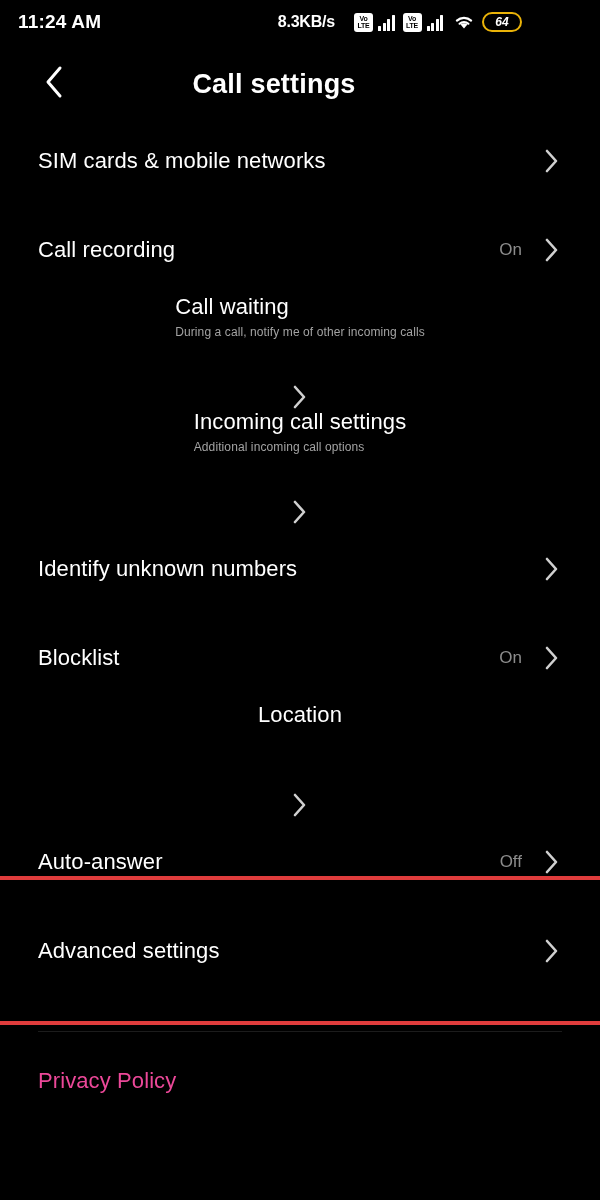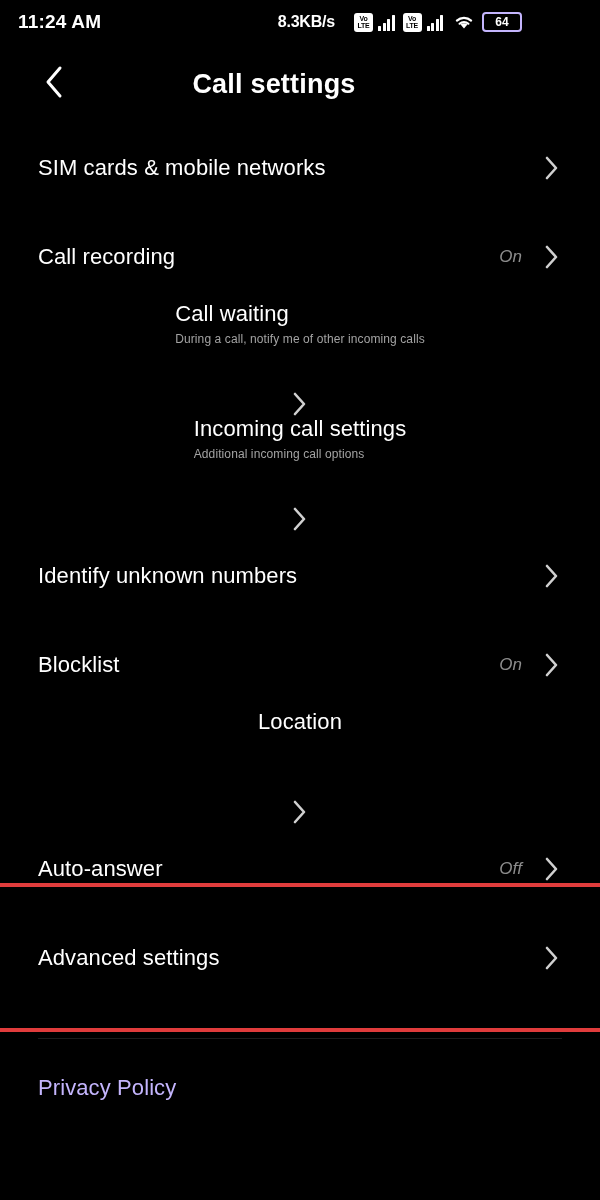--- a/index.html
+++ b/index.html
@@ -32,65 +32,66 @@
   .bars i { display:block; width:3px; background:#fff; border-radius:.5px; }
   .bars i:nth-child(1){ height:5px; }
   .bars i:nth-child(2){ height:8px; }
   .bars i:nth-child(3){ height:12px; }
   .bars i:nth-child(4){ height:16px; }
 
   .wifi { width:22px; height:18px; position:relative; margin:0 3px 0 2px; }
   .wifi svg { display:block; }
 
   .battery {
-    min-width:40px; height:20px; border:2px solid #c4b5fd; border-radius:4px;
+    min-width:40px; height:20px; border:2px solid #eab308; border-radius:10px;
     display:flex; align-items:center; justify-content:center;
     padding:0 6px;
+    font-style:italic;
   }
   .battery span { color:#fff; font-size:12px; font-weight:bold; line-height:1; }
 
   
   .appbar { position:absolute; top:44px; left:0; width:548px; height:80px; }
   .back-btn {
     position:absolute; left:30px; top:50%; transform:translateY(-50%);
     width:48px; height:48px; display:flex; align-items:center; justify-content:center;
     cursor:pointer;
   }
   .page-title {
     position:absolute; left:0; right:0; top:50%; transform:translateY(-50%);
     text-align:center; color:#fff; font-size:27px; font-weight:bold;
     letter-spacing:.2px;
   }
 
   
-  .list { position:absolute; top:123px; left:0; width:600px; }
+  .list { position:absolute; top:116px; left:0; width:600px; }
   .row {
     position:relative; height:89px; padding:0 38px;
     display:flex; align-items:center; cursor:pointer;
   }
   .row-texts { flex:1 1 auto; min-width:0; }
   .row-title { color:#fff; font-size:22px; line-height:1.18; letter-spacing:.1px; }
   .row-sub { color:#a3a3a3; font-size:12px; line-height:1.25; margin-top:5px; letter-spacing:.1px; }
-  .row-value { color:#8c8c8c; font-size:17px; margin-right:20px; flex:0 0 auto;font-style:italic; }
+  .row-value { color:#8c8c8c; font-size:17px; margin-right:20px; flex:0 0 auto; }
   .chev { flex:0 0 auto; width:20px; height:24px; display:flex; align-items:center; justify-content:center; }
   .chev svg { display:block; }
 
   .row.has-sub { height:115px;flex-direction:column; }
 
   
   .row.highlighted::after {
     content:""; position:absolute; left:-20px; right:-12px; top:-30px; bottom:-30px;
     border:4px solid var(--hl, #e03c3c); border-radius:3px; pointer-events:none;
   }
 
   .divider {
     height:1px; background:#1c1c1c; margin:36px 38px 0 38px;
   }
   .footer-row { padding:0 38px; margin-top:36px; }
-  .footer-row .row-title { color:#c4b5fd; font-size:22px; }
+  .footer-row .row-title { color:#ec4899; font-size:22px; }
 </style>
 </head>
 <body>
 
 <div class="screen">
 
   <div class="statusbar">
     <div class="sb-clock">11:24 AM</div>
     <div class="sb-right">
       <div class="sb-speed">8.3KB/s</div>

